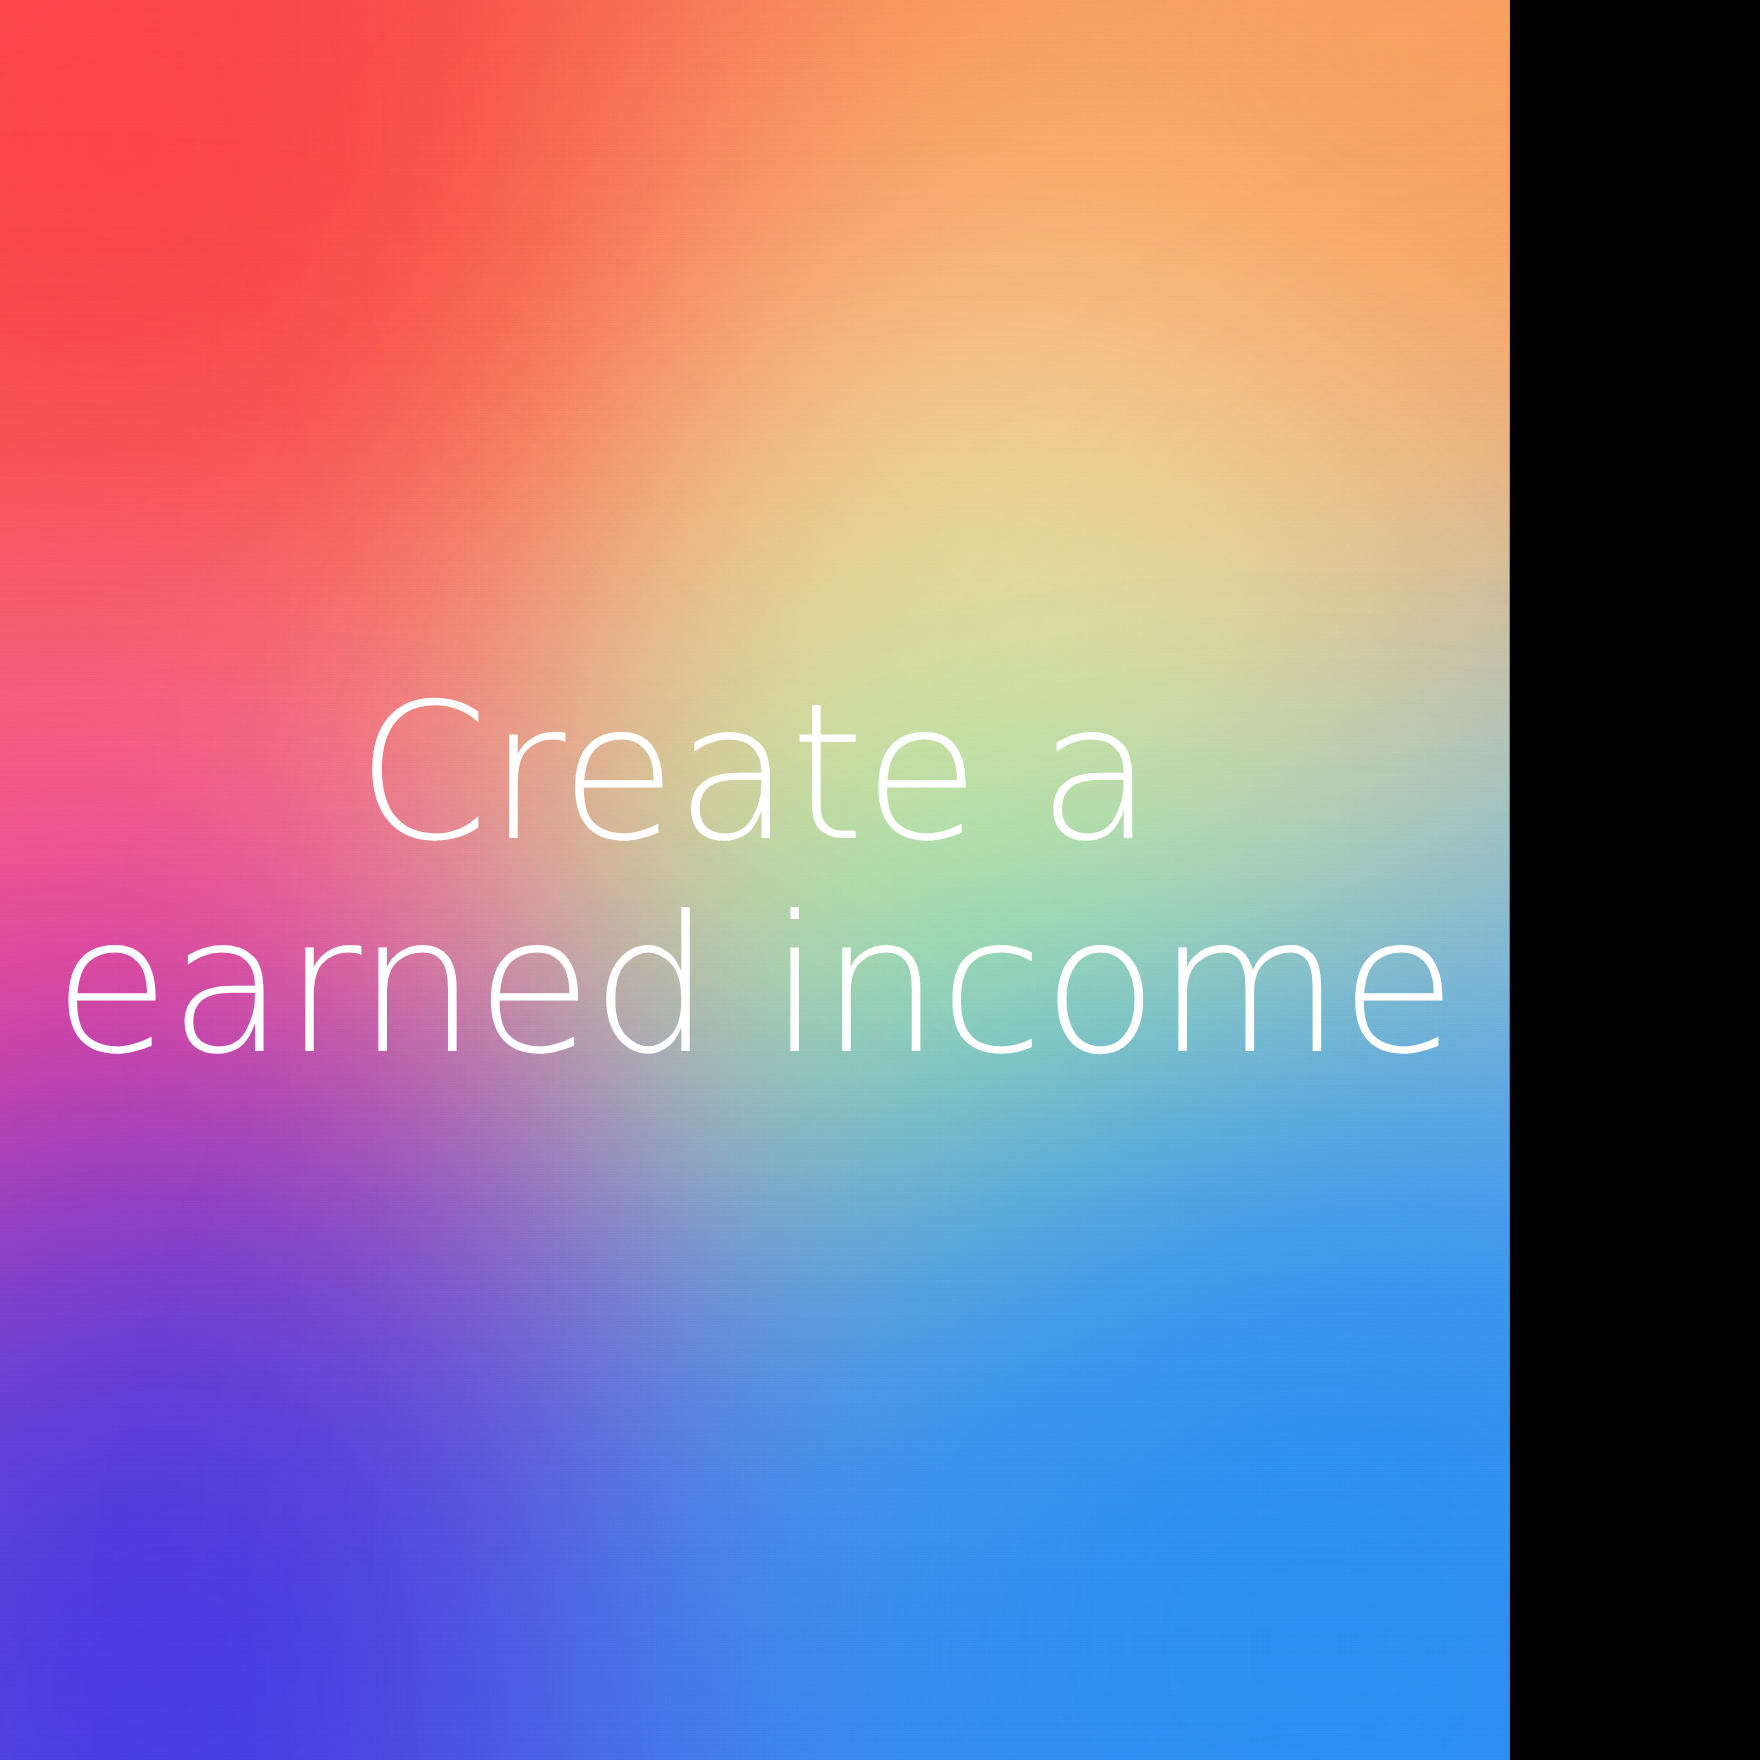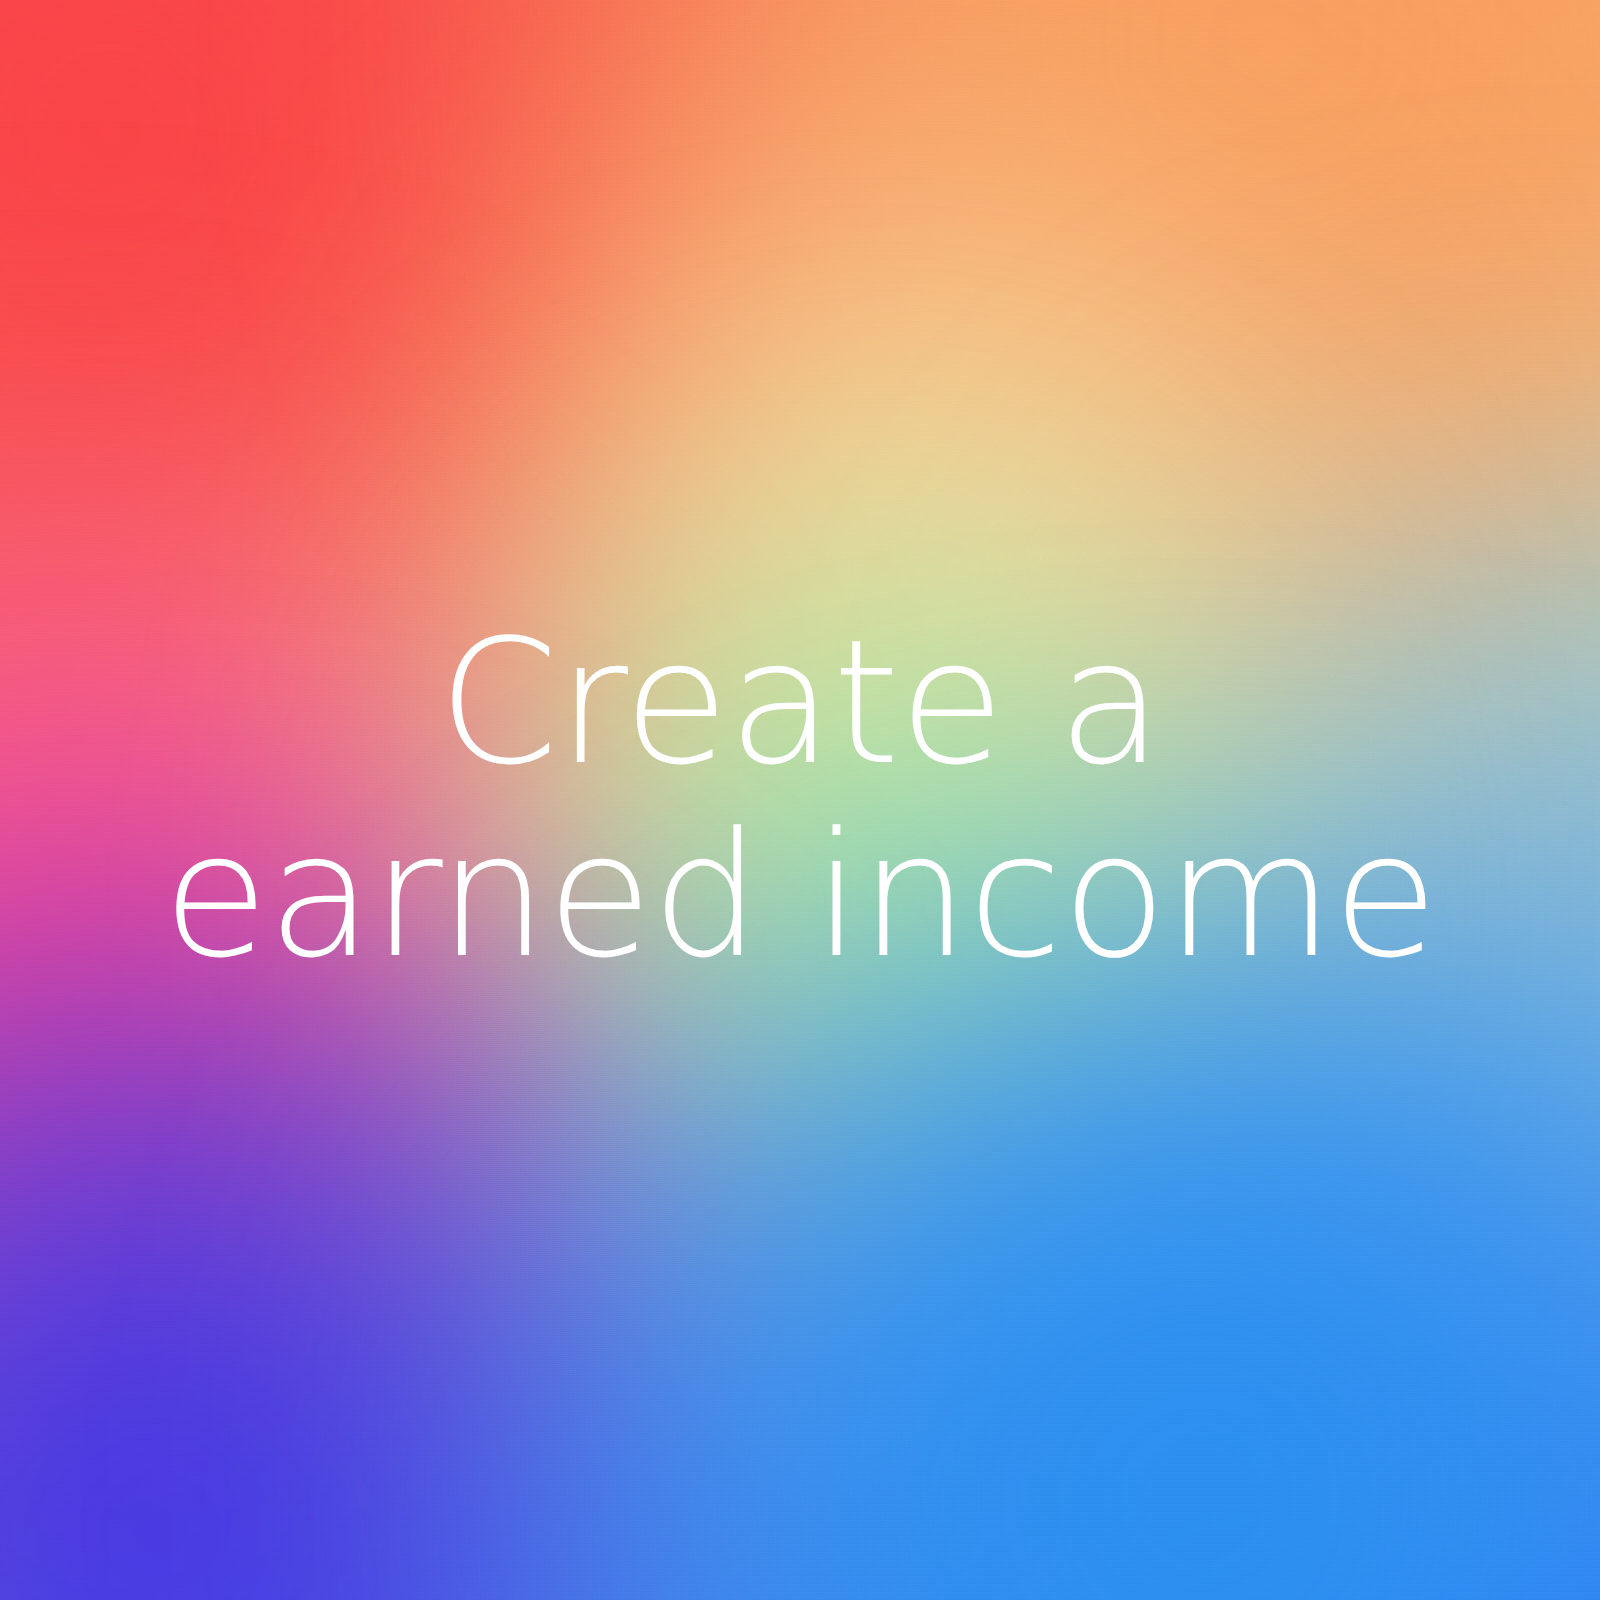--- a/index.html
+++ b/index.html
@@ -4,21 +4,21 @@
 <title>Gradient Quote Card</title>
 <style>
   html, body {
     margin: 0;
     padding: 0;
     background: #000;
   }
 
   #canvas {
     position: relative;
-    width: 1600px;
+    width: 1372px;
     height: 1600px;
     overflow: hidden;
     font-family: "DejaVu Sans", "Liberation Sans", sans-serif;
     isolation: isolate;
   }
 
   
   .bg-base {
     position: absolute;
     inset: 0;

